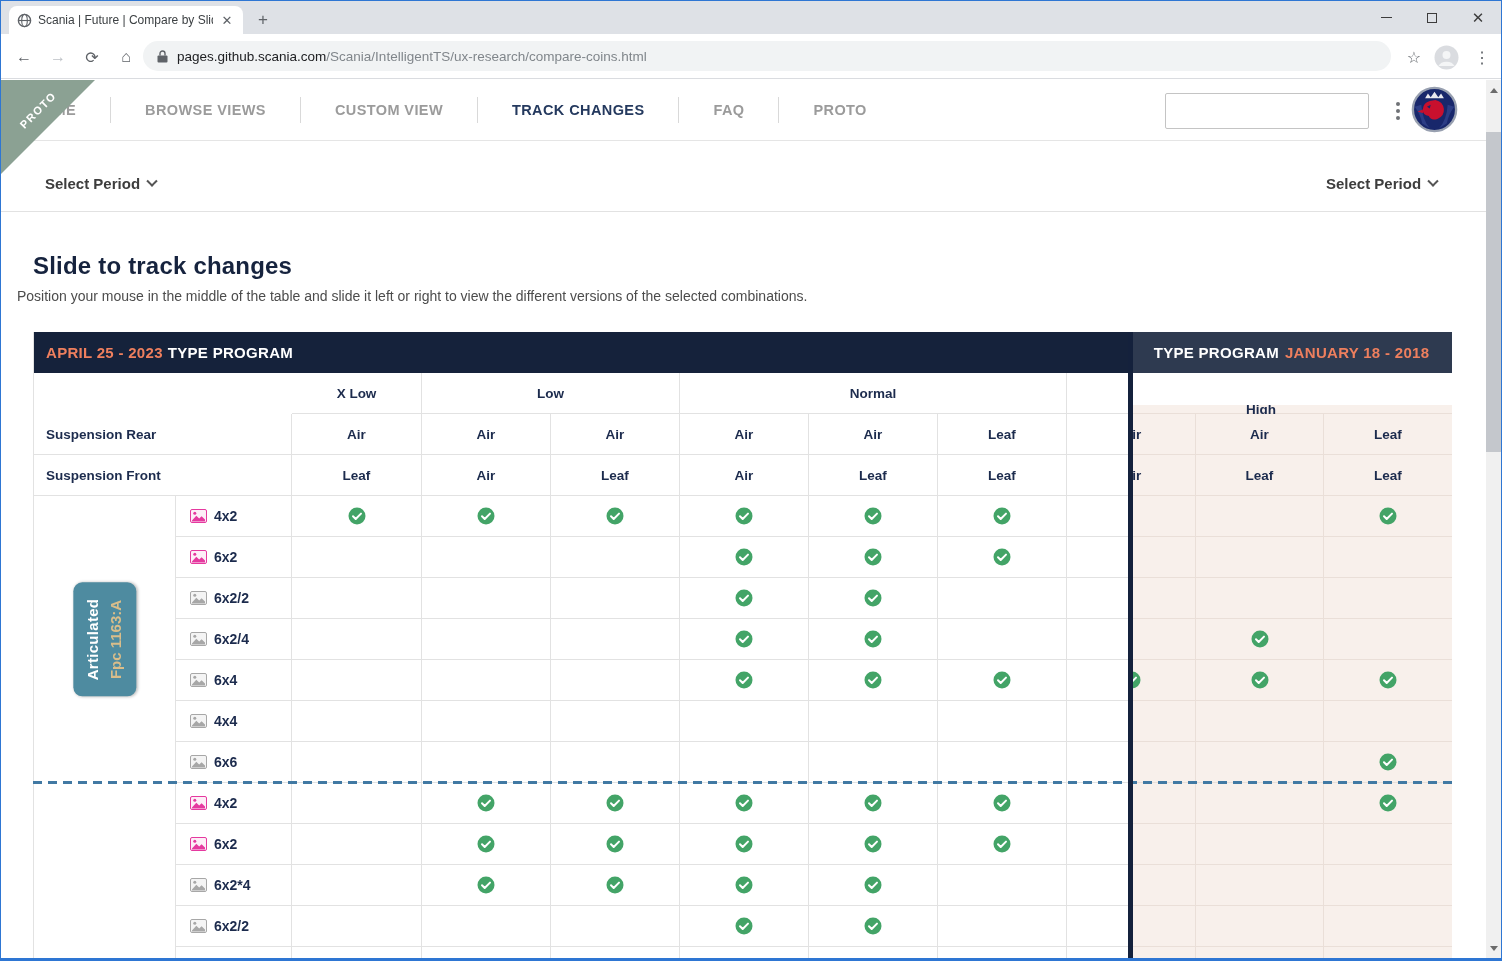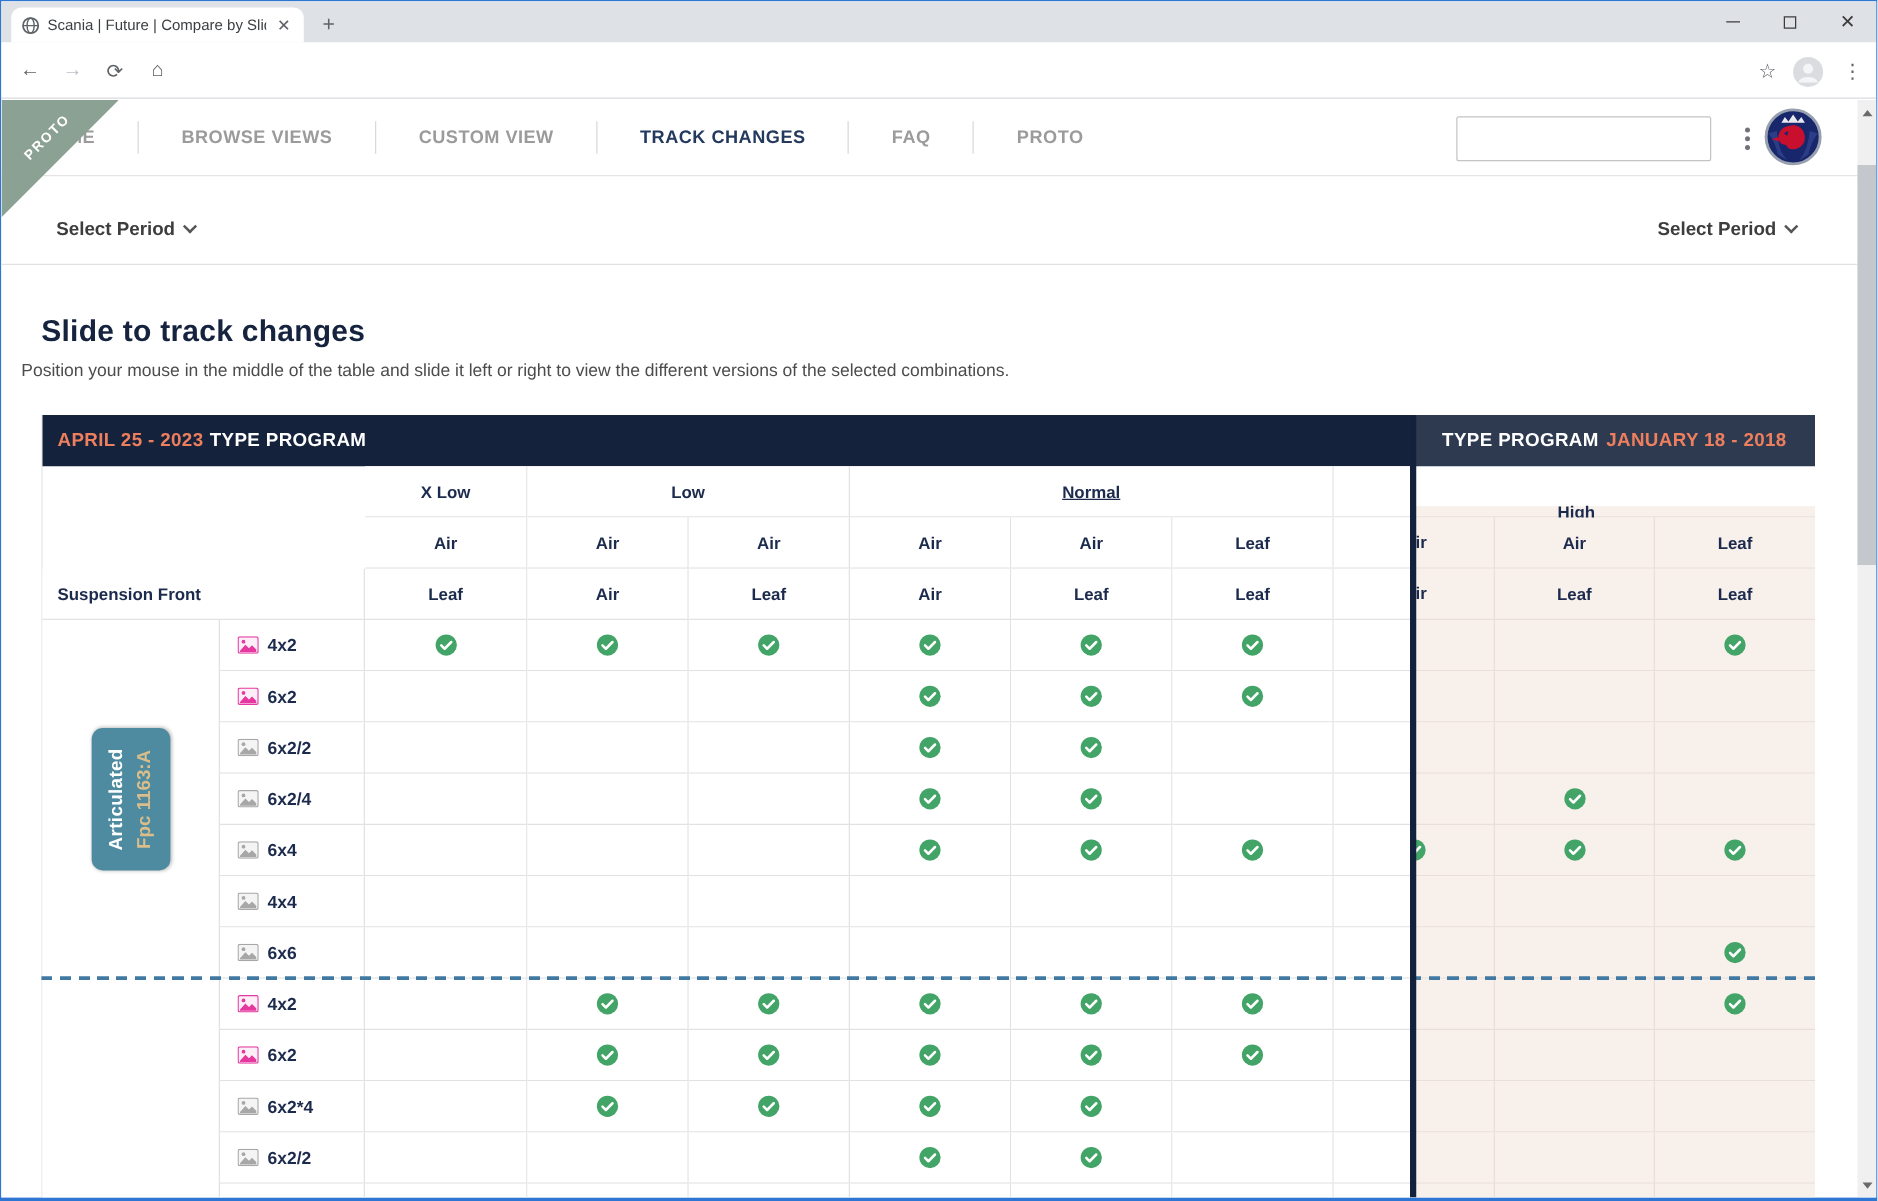--- a/index.html
+++ b/index.html
@@ -110,20 +110,27 @@
           <span class="glyph-close">✕</span>
         </div>
     </div>
   </div>
 
   <div class="toolbar">
     <div class="navbtn" style="left:10px">←</div>
     <div class="navbtn disabled" style="left:44px">→</div>
     <div class="navbtn" style="left:78px">⟳</div>
     <div class="navbtn" style="left:112px">⌂</div>
+    <div class="omnibox">
+      <svg width="11" height="13" viewBox="0 0 11 13">
+          <rect x="0.5" y="5.5" width="10" height="7" rx="1" fill="#5f6368"></rect>
+          <path d="M3 5.5 V3.5 a2.5 2.5 0 0 1 5 0 V5.5" fill="none" stroke="#5f6368" stroke-width="1.4"></path>
+        </svg>
+      <span class="urltext"><span>pages.github.scania.com</span><span class="path">/Scania/IntelligentTS/ux-research/compare-coins.html</span></span>
+    </div>
     <div class="tool-ic" style="left:1400px">☆</div>
     <div class="tool-ic" style="left:1432px">
       <svg width="25" height="25" viewBox="0 0 25 25">
           <circle cx="12.5" cy="12.5" r="12" fill="#dadce0"></circle>
           <circle cx="12.5" cy="10" r="4" fill="#f4f5f6"></circle>
           <path d="M4.5 21 a8.5 6.5 0 0 1 16 0 Z" fill="#f4f5f6"></path>
         </svg>
     </div>
     <div class="tool-ic" style="left:1468px">⋮</div>
   </div>
@@ -185,23 +192,24 @@
           <div class="c prog prog-left" style="grid-column: 1 / 10;">
             <span class="date">APRIL 25 - 2023</span>
             <span>TYPE PROGRAM</span>
           </div>
           <div class="c prog prog-right" style="grid-column: 10 / 13;">
             <span>TYPE PROGRAM</span>
             <span class="date">JANUARY 18 - 2018</span>
           </div>
           <div class="c " style="grid-column: 3 / 4;">X Low</div>
           <div class="c " style="grid-column: 4 / 6;">Low</div>
-          <div class="c " style="grid-column: 6 / 9; text-decoration: underline;">Normal</div>
+          <div class="c " style="grid-column: 6 / 9;">Normal</div>
           <div class="c " style="grid-column: 9 / 10;"></div>
           <div class="c cream high-cell" style="grid-column: 10 / 13; margin-top: 32px;">High</div>
+          <div class="c lalign" style="grid-column: 1 / 3;">Suspension Rear</div>
           <div class="c " style="grid-column: 3 / 4;">Air</div>
           <div class="c " style="grid-column: 4 / 5;">Air</div>
           <div class="c " style="grid-column: 5 / 6;">Air</div>
           <div class="c " style="grid-column: 6 / 7;">Air</div>
           <div class="c " style="grid-column: 7 / 8;">Air</div>
           <div class="c " style="grid-column: 8 / 9;">Leaf</div>
           <div class="c " style="grid-column: 9 / 10;"></div>
           <div class="c cream cut" style="grid-column: 10 / 11;">
             <span class="inner">Air</span>
           </div>

